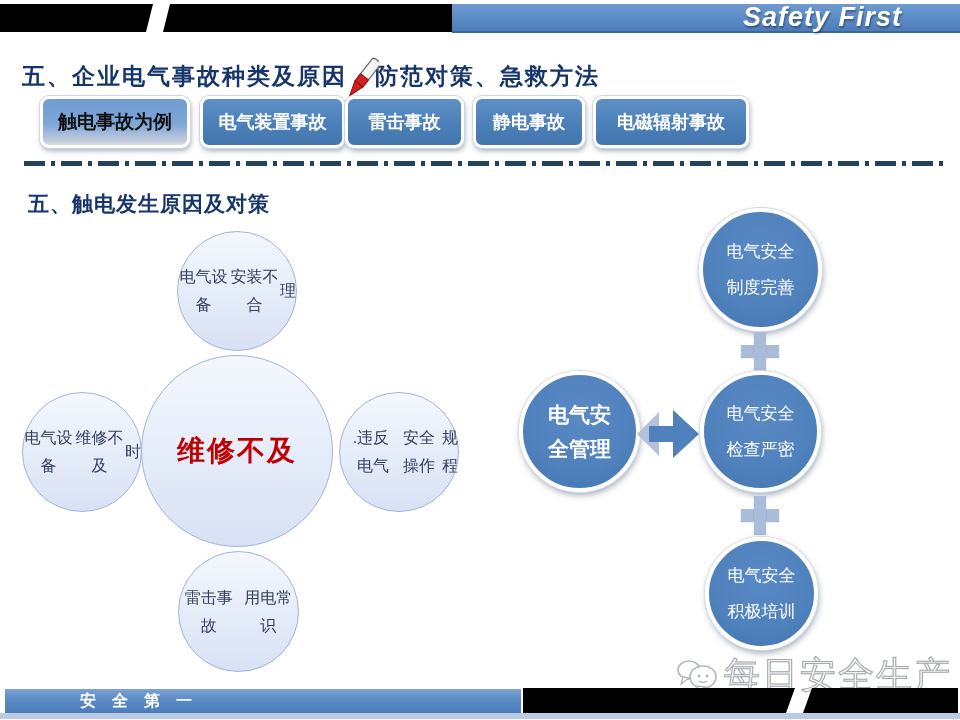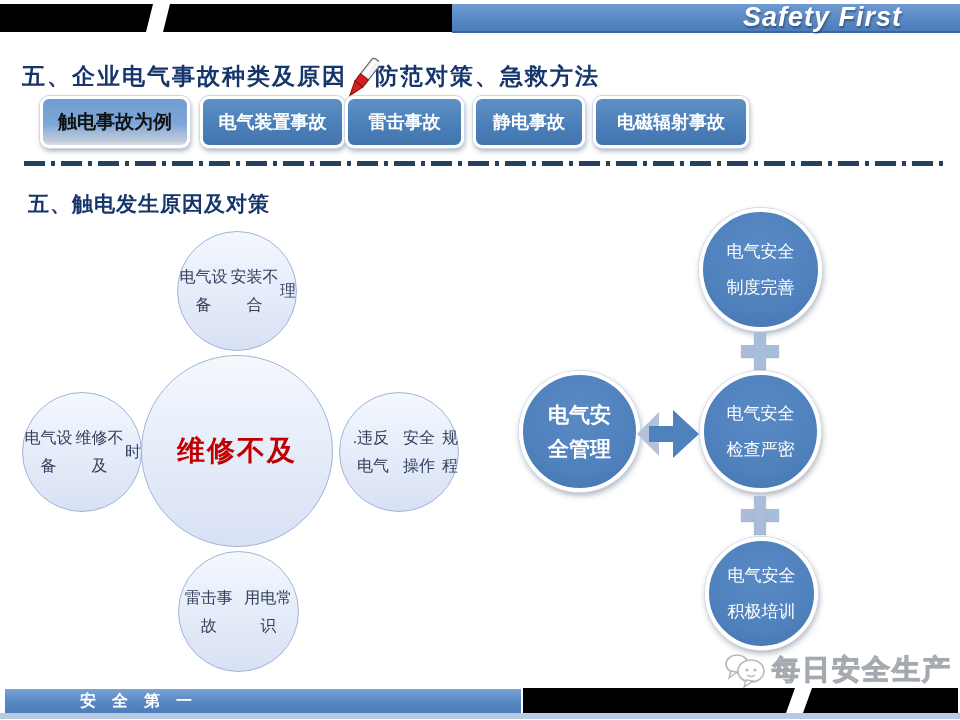--- a/index.html
+++ b/index.html
@@ -77,21 +77,21 @@
     box-shadow:0 1px 1px rgba(90,110,140,.5);}
   .plus::before{left:0;top:13px;width:38px;height:12px;}
   .plus::after{left:13px;top:0;width:12px;height:38px;}
   .plus-1{left:741px;top:332px;}
   .plus-2{left:741px;top:496px;}
 
   .link-arrow{position:absolute;left:635px;top:404px;width:66px;height:60px;}
 
   
   .watermark{position:absolute;right:8px;top:651px;display:flex;align-items:center;
-    color:#a9aeb4;font-size:28px;font-weight:bold;letter-spacing:2px;opacity:.9;
+    color:#a9aeb4;font-size:36px;font-weight:normal;letter-spacing:2px;opacity:.9;
     -webkit-text-stroke:1px #9aa0a6;color:#f2f3f4;text-shadow:0 0 1px #9aa0a6;justify-content:flex-end;}
   .wm-icon{width:44px;height:38px;margin-right:4px;}
 
   
   .footer-blue{position:absolute;left:5px;top:689px;width:516px;height:24px;
     background:linear-gradient(180deg,#7ba3d4 0%,#5a8ac5 45%,#4d7cba 100%);
     display:flex;align-items:center;text-align:center;}
   .slogan{color:#fff;font-size:16px;font-weight:bold;letter-spacing:6px;margin-left:75px;
     font-family:"Liberation Serif","DejaVu Serif",serif;}
   .footer-black-a{position:absolute;left:523px;top:688px;width:272px;height:25px;background:#000;

